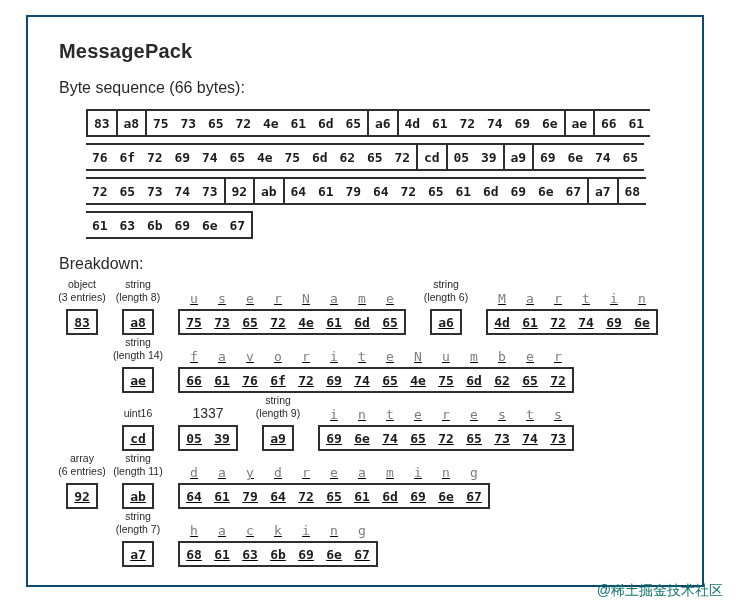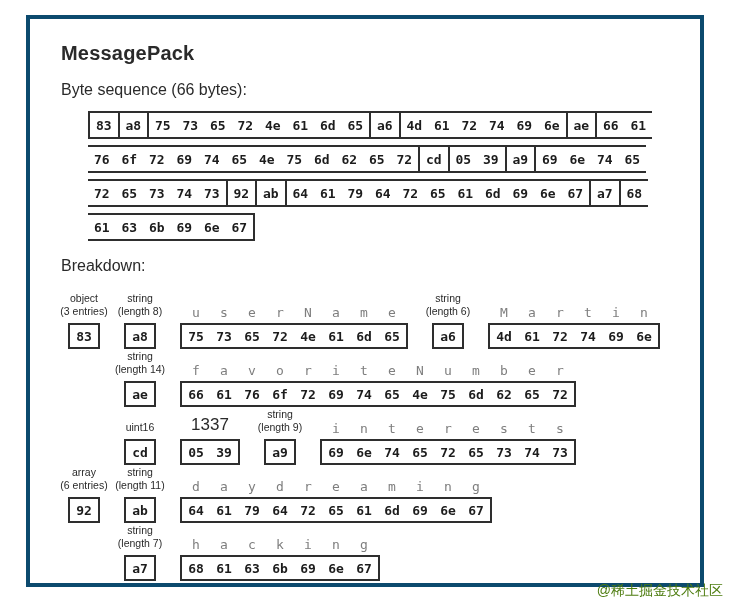--- a/index.html
+++ b/index.html
@@ -1,49 +1,49 @@
 <!DOCTYPE html>
 <html><head>
 <meta charset="utf-8">
 <style>
   html,body{margin:0;padding:0;background:#ffffff;}
   body{width:735px;height:609px;font-family:"Liberation Sans",sans-serif;}
   .canvas{position:relative;width:735px;height:609px;overflow:hidden;background:#ffffff;}
   .panel{position:absolute;left:26px;top:15px;width:678px;height:572px;box-sizing:border-box;
-         border:4px solid #0c4a6e;background:#ffffff;}
+         border:2px solid #0c4a6e;background:#ffffff;}
   .title{margin:23px 0 0 31px;font-size:20px;font-weight:600;color:#2a2a2a;letter-spacing:.2px;}
   .section-heading{margin:16px 0 0 31px;font-size:16px;color:#2a2a2a;}
   
   .seq-rows{margin:12px 0 0 58px;}
   .seq-row{display:flex;margin-bottom:6px;}
   .seg{display:flex;align-items:center;height:28px;box-sizing:border-box;border:2px solid #2e2e2e;background:#fff;}
   .seg + .seg{margin-left:-2px;}
   .seg.open-left{border-left:0;}
   .seg.open-right{border-right:0;}
   .byte{width:27.5px;text-align:center;font-family:"DejaVu Sans Mono",monospace;
         font-weight:bold;font-size:13px;color:#1c1c1c;}
   
   .breakdown-heading{margin-top:16px;}
-  .bd-rows{margin-top:18px;}
+  .bd-rows{margin-top:6px;text-decoration:underline;}
   .bd-row{display:flex;align-items:flex-end;gap:24px;height:56px;margin-bottom:2px;}
   .bd-row.indent-1{margin-left:38px;}
   .bd-row.indent-2{margin-left:94px;}
   .bd-group{position:relative;display:flex;flex-direction:column;align-items:center;
             justify-content:flex-end;height:56px;}
   .bd-label{position:absolute;bottom:31px;left:50%;transform:translateX(-50%);
             white-space:pre;text-align:center;font-size:10.5px;line-height:1.25;color:#2a2a2a;}
   .bd-value{position:absolute;bottom:30px;left:50%;transform:translateX(-50%);
-            font-size:17px;color:#2a2a2a;white-space:nowrap;}
+            font-size:14px;color:#2a2a2a;white-space:nowrap;}
   .bd-chars{display:flex;margin-bottom:3px;}
   .bd-chars span{width:28px;text-align:center;font-family:"DejaVu Sans Mono",monospace;
                  font-size:13px;color:#7e7e7e;}
   .bd-box{display:flex;align-items:center;height:26px;box-sizing:border-box;
           border:2px solid #2e2e2e;background:#fff;}
   .bd-box .byte{width:28px;}
-  .watermark{position:absolute;right:12px;bottom:9px;font-size:14px;color:#4d7c0f;}
+  .watermark{position:absolute;right:12px;bottom:9px;font-size:14px;color:#0f766e;}
 </style>
 </head>
 <body>
 
 <div class="canvas">
   <div class="panel">
     <div class="title">MessagePack</div>
     <div class="section-heading">Byte sequence (66 bytes):</div>
     <div class="seq-rows">
         <div class="seq-row">

